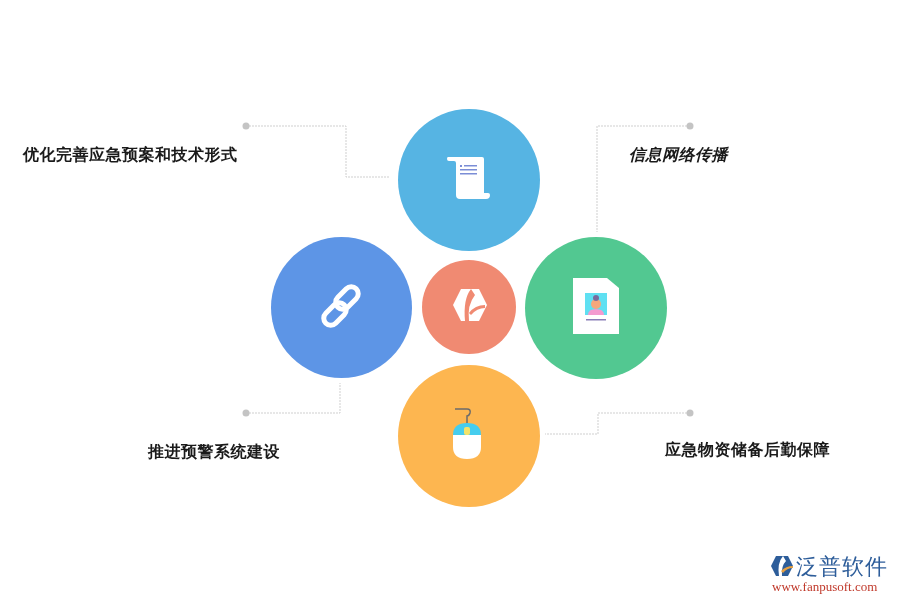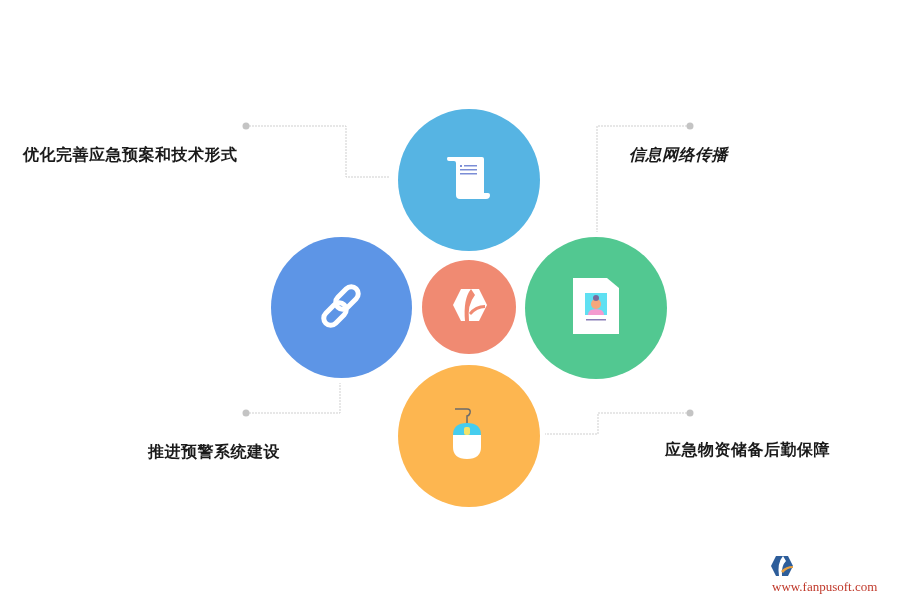--- a/index.html
+++ b/index.html
@@ -98,14 +98,15 @@
 <div class="label" style="left:640px; top:440px;margin-left:25px;">应急物资储备后勤保障</div>
 
 <div class="logo">
   <span class="logo-icon">
     <svg width="24" height="22" viewBox="0 0 24 22">
       <polygon points="6,1 18,1 23,11 18,21 6,21 1,11" fill="#2d5d9a"></polygon>
       <path d="M13 1 Q7 8 9 21 L12 21 Q11 11 16 6 Z" fill="#ffffff"></path>
       <path d="M11 16 Q16 11 23 11 L23 13 Q17 13 13 18 Z" fill="#e8a040"></path>
     </svg>
   </span>
+  <span class="logo-brand">泛普软件</span>
   <span class="logo-url">www.fanpusoft.com</span>
 </div>
 
 </body></html>

